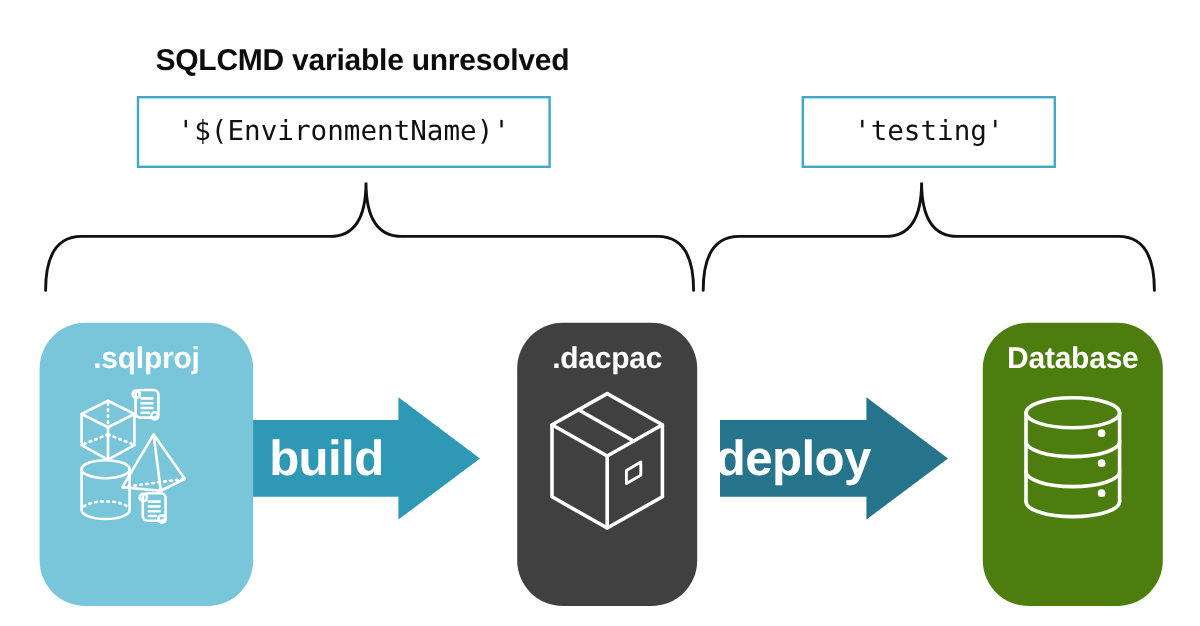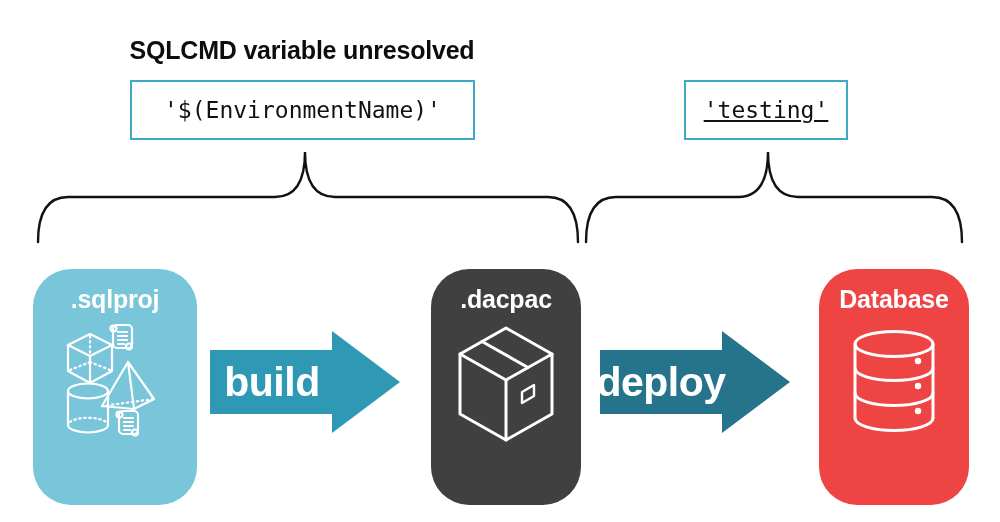--- a/index.html
+++ b/index.html
@@ -13,29 +13,29 @@
     font-size:25px;font-weight:700;color:#0d0d0d;text-align:center;letter-spacing:-0.2px;
   }
   .heading-left{left:97px;width:410px;}
   .heading-right{left:608px;width:320px;}
   .codebox{
     position:absolute;top:80px;height:60px;background:#ffffff;
     border:2.5px solid #41a9c5;box-sizing:border-box;
     display:flex;align-items:center;justify-content:center;
     font-family:"DejaVu Sans Mono",monospace;font-size:23px;color:#111111;
   }
-  .codebox-left{left:130px;width:345px;}
-  .codebox-right{left:684px;width:164px;text-decoration:underline;}
+  .codebox-left{left:114px;width:345px;}
+  .codebox-right{left:668px;width:212px;}
   .overlay{position:absolute;left:0;top:0;width:1000px;height:522px;pointer-events:none;}
   .card{
     position:absolute;top:269px;width:150px;height:236px;border-radius:38px;
   }
-  .card-sqlproj{left:33px;width:164px;background:#79c5da;}
+  .card-sqlproj{left:33px;width:146px;background:#79c5da;padding-left:32px;}
   .card-dacpac{left:431px;background:#404040;}
-  .card-database{left:819px;background:#ef4444;}
+  .card-database{left:819px;background:#4d7c0f;}
   .card-label{
     position:absolute;top:16px;left:0;width:100%;text-align:center;
     color:#ffffff;font-size:25px;font-weight:700;letter-spacing:-0.2px;
   }
   .card-icons{position:absolute;left:0;top:50px;}
   .arrow-label{
     position:absolute;top:350px;height:64px;display:flex;align-items:center;justify-content:center;
     color:#ffffff;font-size:41px;font-weight:700;letter-spacing:-0.5px;
   }
   .arrow-label-build{left:212px;width:120px;}

